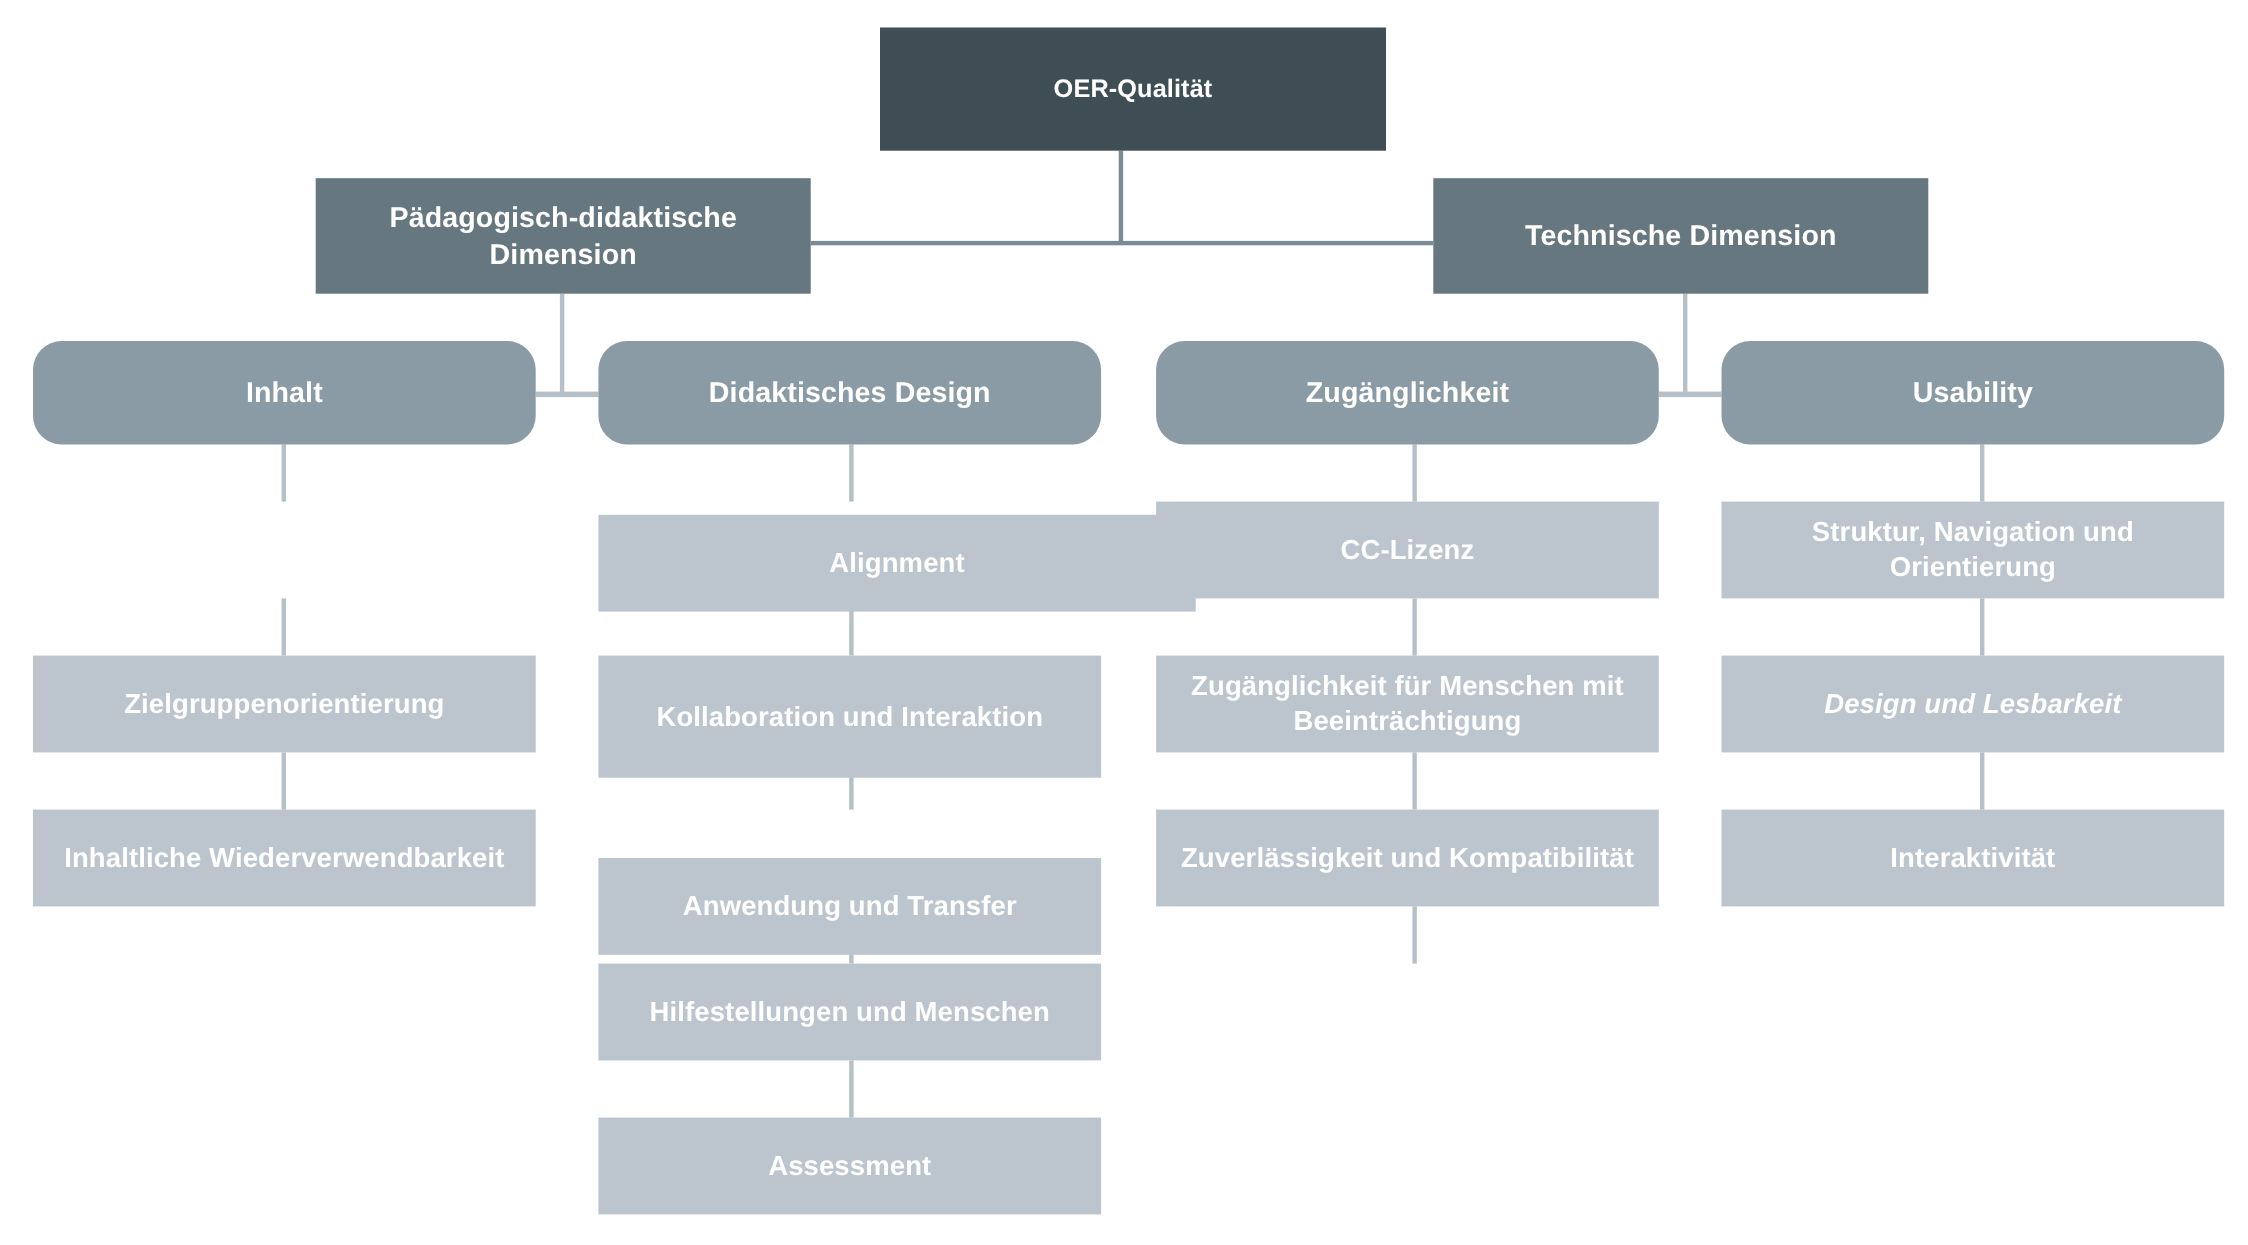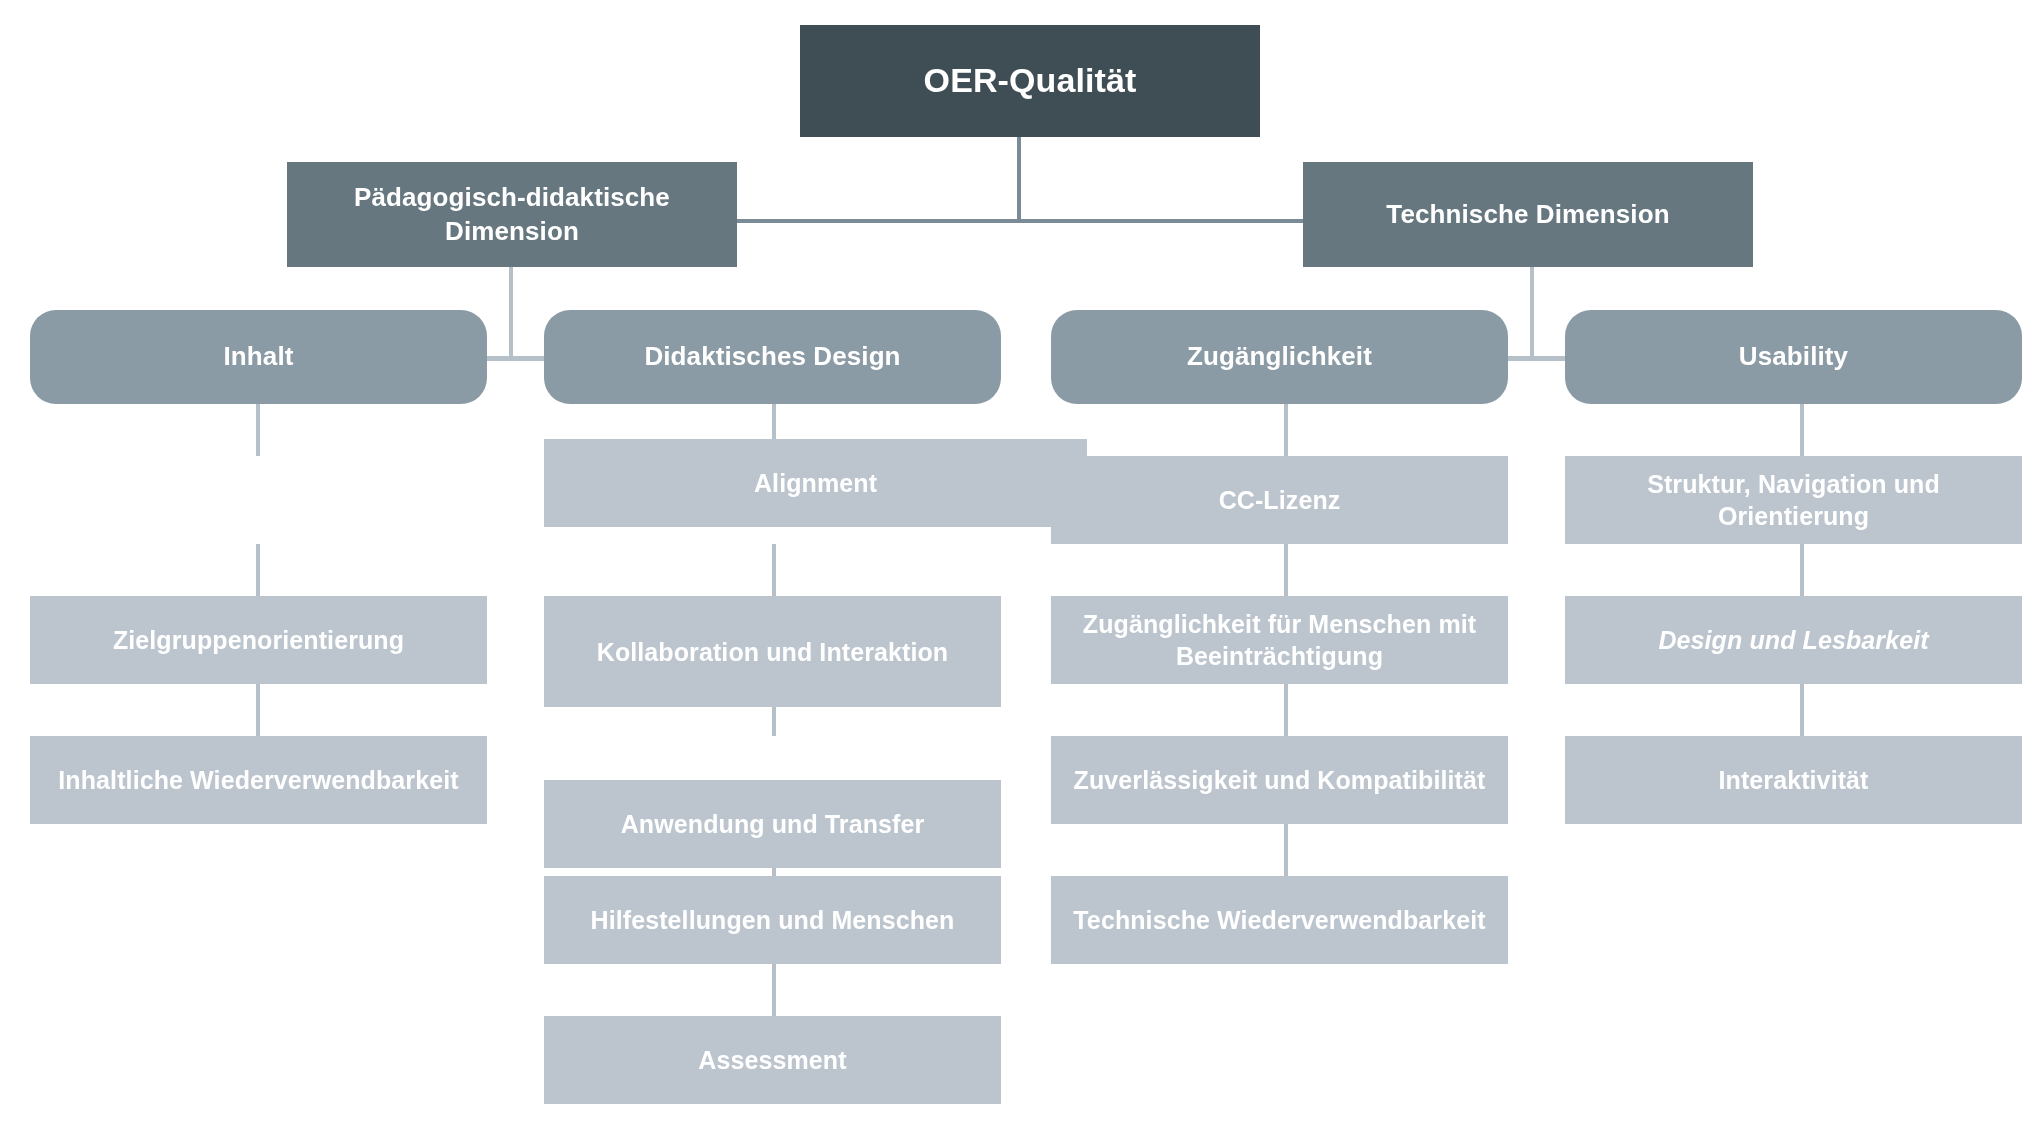--- a/index.html
+++ b/index.html
@@ -38,21 +38,21 @@
     align-items: center;
     justify-content: center;
     text-align: center;
     color: #ffffff;
     font-weight: bold;
     line-height: 1.28;
     padding: 4px 10px;
     letter-spacing: .1px;
   }
 
-  .lvl1 { background: #3f4d54; font-size: 34px; }
+  .lvl1 { background: #3f4d54; font-size: 23px; }
   .lvl2 { background: #667780; font-size: 26px; }
   .lvl3 { background: #8b9ba5; font-size: 26px; border-radius: 26px; }
   .lvl4 { background: #bcc5ce; font-size: 25px; }
 
   .node span { display: block; width: 100%; }
 </style>
 </head>
 <body>
 
 <div id="diagram">
@@ -114,21 +114,21 @@
     <span>Usability</span>
   </div>
 
   <div class="node lvl4" style="left:30px; top:596px; width:457px; height:88px;">
     <span>Zielgruppenorientierung</span>
   </div>
   <div class="node lvl4" style="left:30px; top:736px; width:457px; height:88px;">
     <span>Inhaltliche Wiederverwendbarkeit</span>
   </div>
 
-  <div class="node lvl4" style="left:544px; top:439px; width:543px; height:88px;">
+  <div class="node lvl4" style="left:544px; top:468px; width:543px; height:88px;">
     <span>Alignment</span>
   </div>
   <div class="node lvl4" style="left:544px; top:596px; width:457px; height:111px;">
     <span>Kollaboration und Interaktion</span>
   </div>
   <div class="node lvl4" style="left:544px; top:736px; width:457px; height:88px;margin-top:44px;">
     <span>Anwendung und Transfer</span>
   </div>
   <div class="node lvl4" style="left:544px; top:876px; width:457px; height:88px;">
     <span>Hilfestellungen und Menschen</span>
@@ -139,23 +139,20 @@
 
   <div class="node lvl4" style="left:1051px; top:456px; width:457px; height:88px;">
     <span>CC-Lizenz</span>
   </div>
   <div class="node lvl4" style="left:1051px; top:596px; width:457px; height:88px;">
     <span>Zugänglichkeit für Menschen mit Beeinträchtigung</span>
   </div>
   <div class="node lvl4" style="left:1051px; top:736px; width:457px; height:88px;">
     <span>Zuverlässigkeit und Kompatibilität</span>
   </div>
-  <div class="node lvl4" style="left:1051px; top:876px; width:457px; height:88px;">
-    <span>Technische Wiederverwendbarkeit</span>
-  </div>
 
   <div class="node lvl4" style="left:1565px; top:456px; width:457px; height:88px;">
     <span>Struktur, Navigation und Orientierung</span>
   </div>
   <div class="node lvl4" style="left:1565px; top:596px; width:457px; height:88px;font-style:italic;">
     <span>Design und Lesbarkeit</span>
   </div>
   <div class="node lvl4" style="left:1565px; top:736px; width:457px; height:88px;">
     <span>Interaktivität</span>
   </div>

